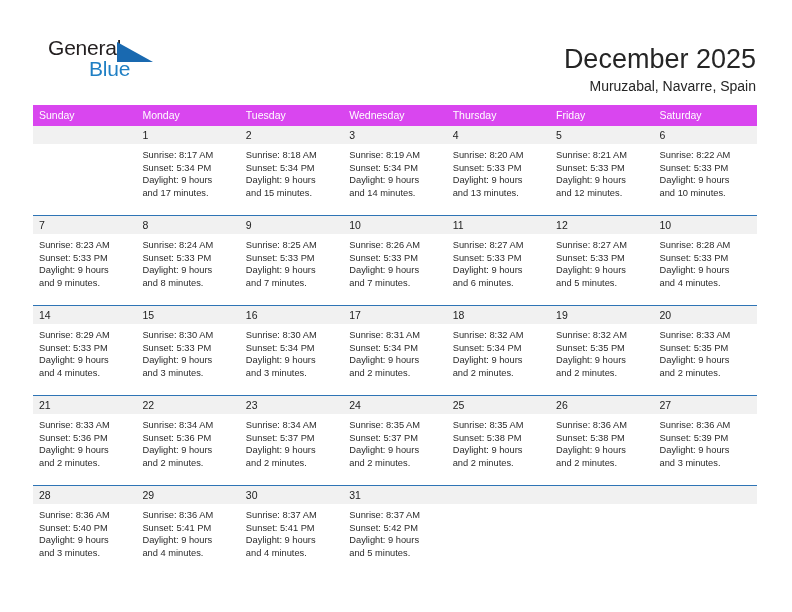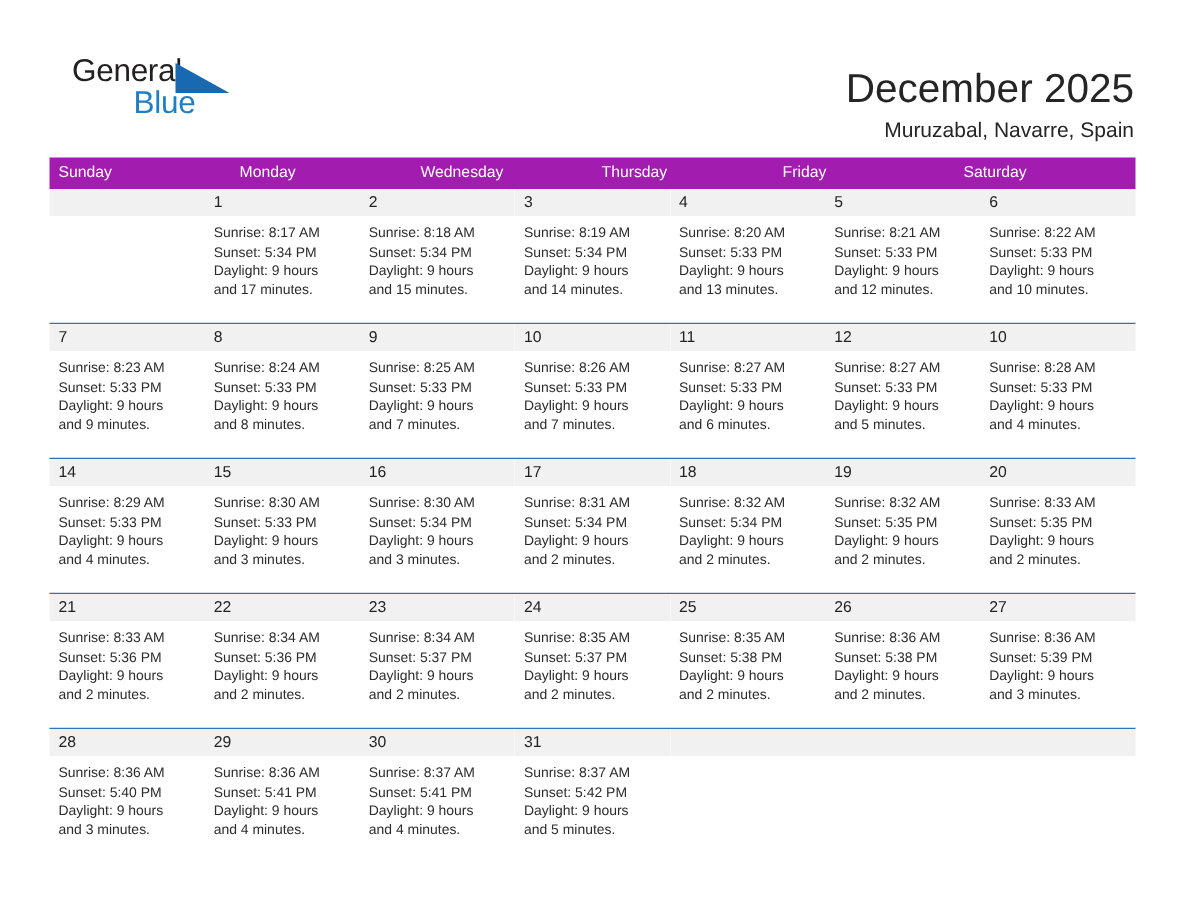--- a/index.html
+++ b/index.html
@@ -85,21 +85,21 @@
 
   
   .calendar {
     position: absolute;
     left: 33px;
     top: 105px;
     width: 724px;
   }
   .dow-row {
     display: flex;
-    background: #a21caf;
+    background: #d946ef;
     height: 21px;
   }
   .dow {
     flex: 1 1 0;
     color: #ffffff;
     font-size: 10.5px;
     line-height: 21px;
     padding-left: 6px;
     box-sizing: border-box;
     white-space: nowrap;
@@ -154,20 +154,21 @@
       <span class="logo-blue">Blue</span>
     </div>
     <div class="title">December 2025</div>
     <div class="subtitle">Muruzabal, Navarre, Spain</div>
   </div>
 
   <div class="calendar">
     <div class="dow-row" id="dow-row">
         <div class="dow">Sunday</div>
         <div class="dow">Monday</div>
+        <div class="dow">Tuesday</div>
         <div class="dow">Wednesday</div>
         <div class="dow">Thursday</div>
         <div class="dow">Friday</div>
         <div class="dow">Saturday</div>
       </div>
     <div id="weeks-container">
         <div class="week">
           <div class="week-inner">
             <div class="cell empty">
               <div class="cell-num-band"></div>

